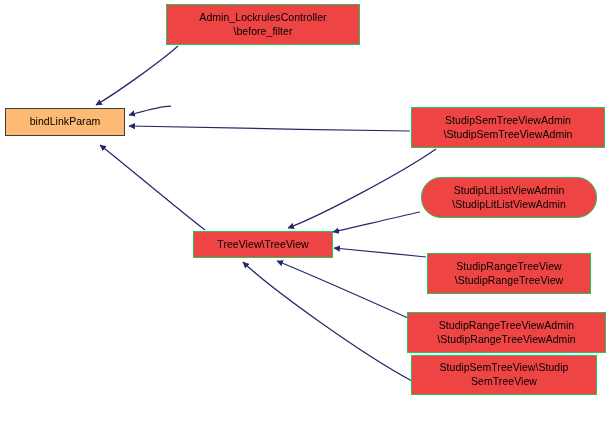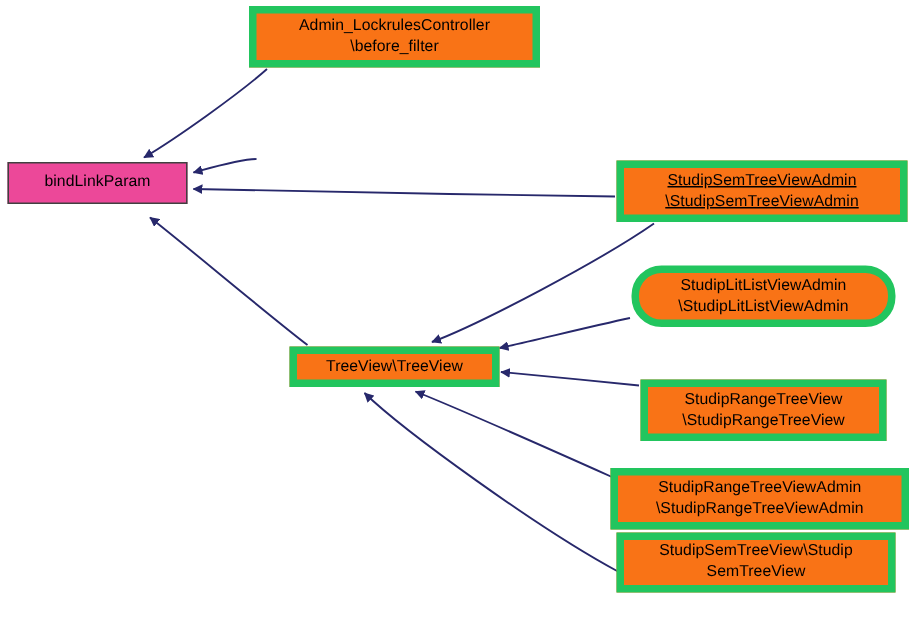--- a/index.html
+++ b/index.html
@@ -19,34 +19,34 @@
     position: absolute;
     left: 0;
     top: 0;
     width: 616px;
     height: 424px;
     pointer-events: none;
   }
   .node {
     position: absolute;
     box-sizing: border-box;
-    border: 5px solid #22c55e;
-    background: #f97316;
+    border: 1px solid #22c55e;
+    background: #ef4444;
     display: flex;
     align-items: center;
     justify-content: center;
     text-align: center;
     line-height: 1.32;
     font-size: 10.5px;
     color: #000000;
     white-space: pre-line;
     letter-spacing: 0.05px;
   }
   .node.focus {
-    background: #ec4899;
+    background: #fdba74;
     border: 1px solid #404040;
   }
   .node span {
     display: block;
     padding: 0 3px;
   }
 </style>
 </head>
 <body>
 
@@ -75,21 +75,21 @@
   <div class="node focus" style="left:5px; top:108px; width:120px; height:28px;">
     <span>bindLinkParam</span>
   </div>
 
   <div class="node" style="left:166px; top:4px; width:194px; height:41px;">
     <span>Admin_LockrulesController
 \before_filter</span>
   </div>
 
 
-  <div class="node" style="left:411px; top:107px; width:194px; height:41px;text-decoration:underline;">
+  <div class="node" style="left:411px; top:107px; width:194px; height:41px;">
     <span>StudipSemTreeViewAdmin
 \StudipSemTreeViewAdmin</span>
   </div>
 
   <div class="node" style="left:193px; top:231px; width:140px; height:27px;">
     <span>TreeView\TreeView</span>
   </div>
 
   <div class="node" style="left:421px; top:177px; width:176px; height:41px;border-radius:20px;">
     <span>StudipLitListViewAdmin

